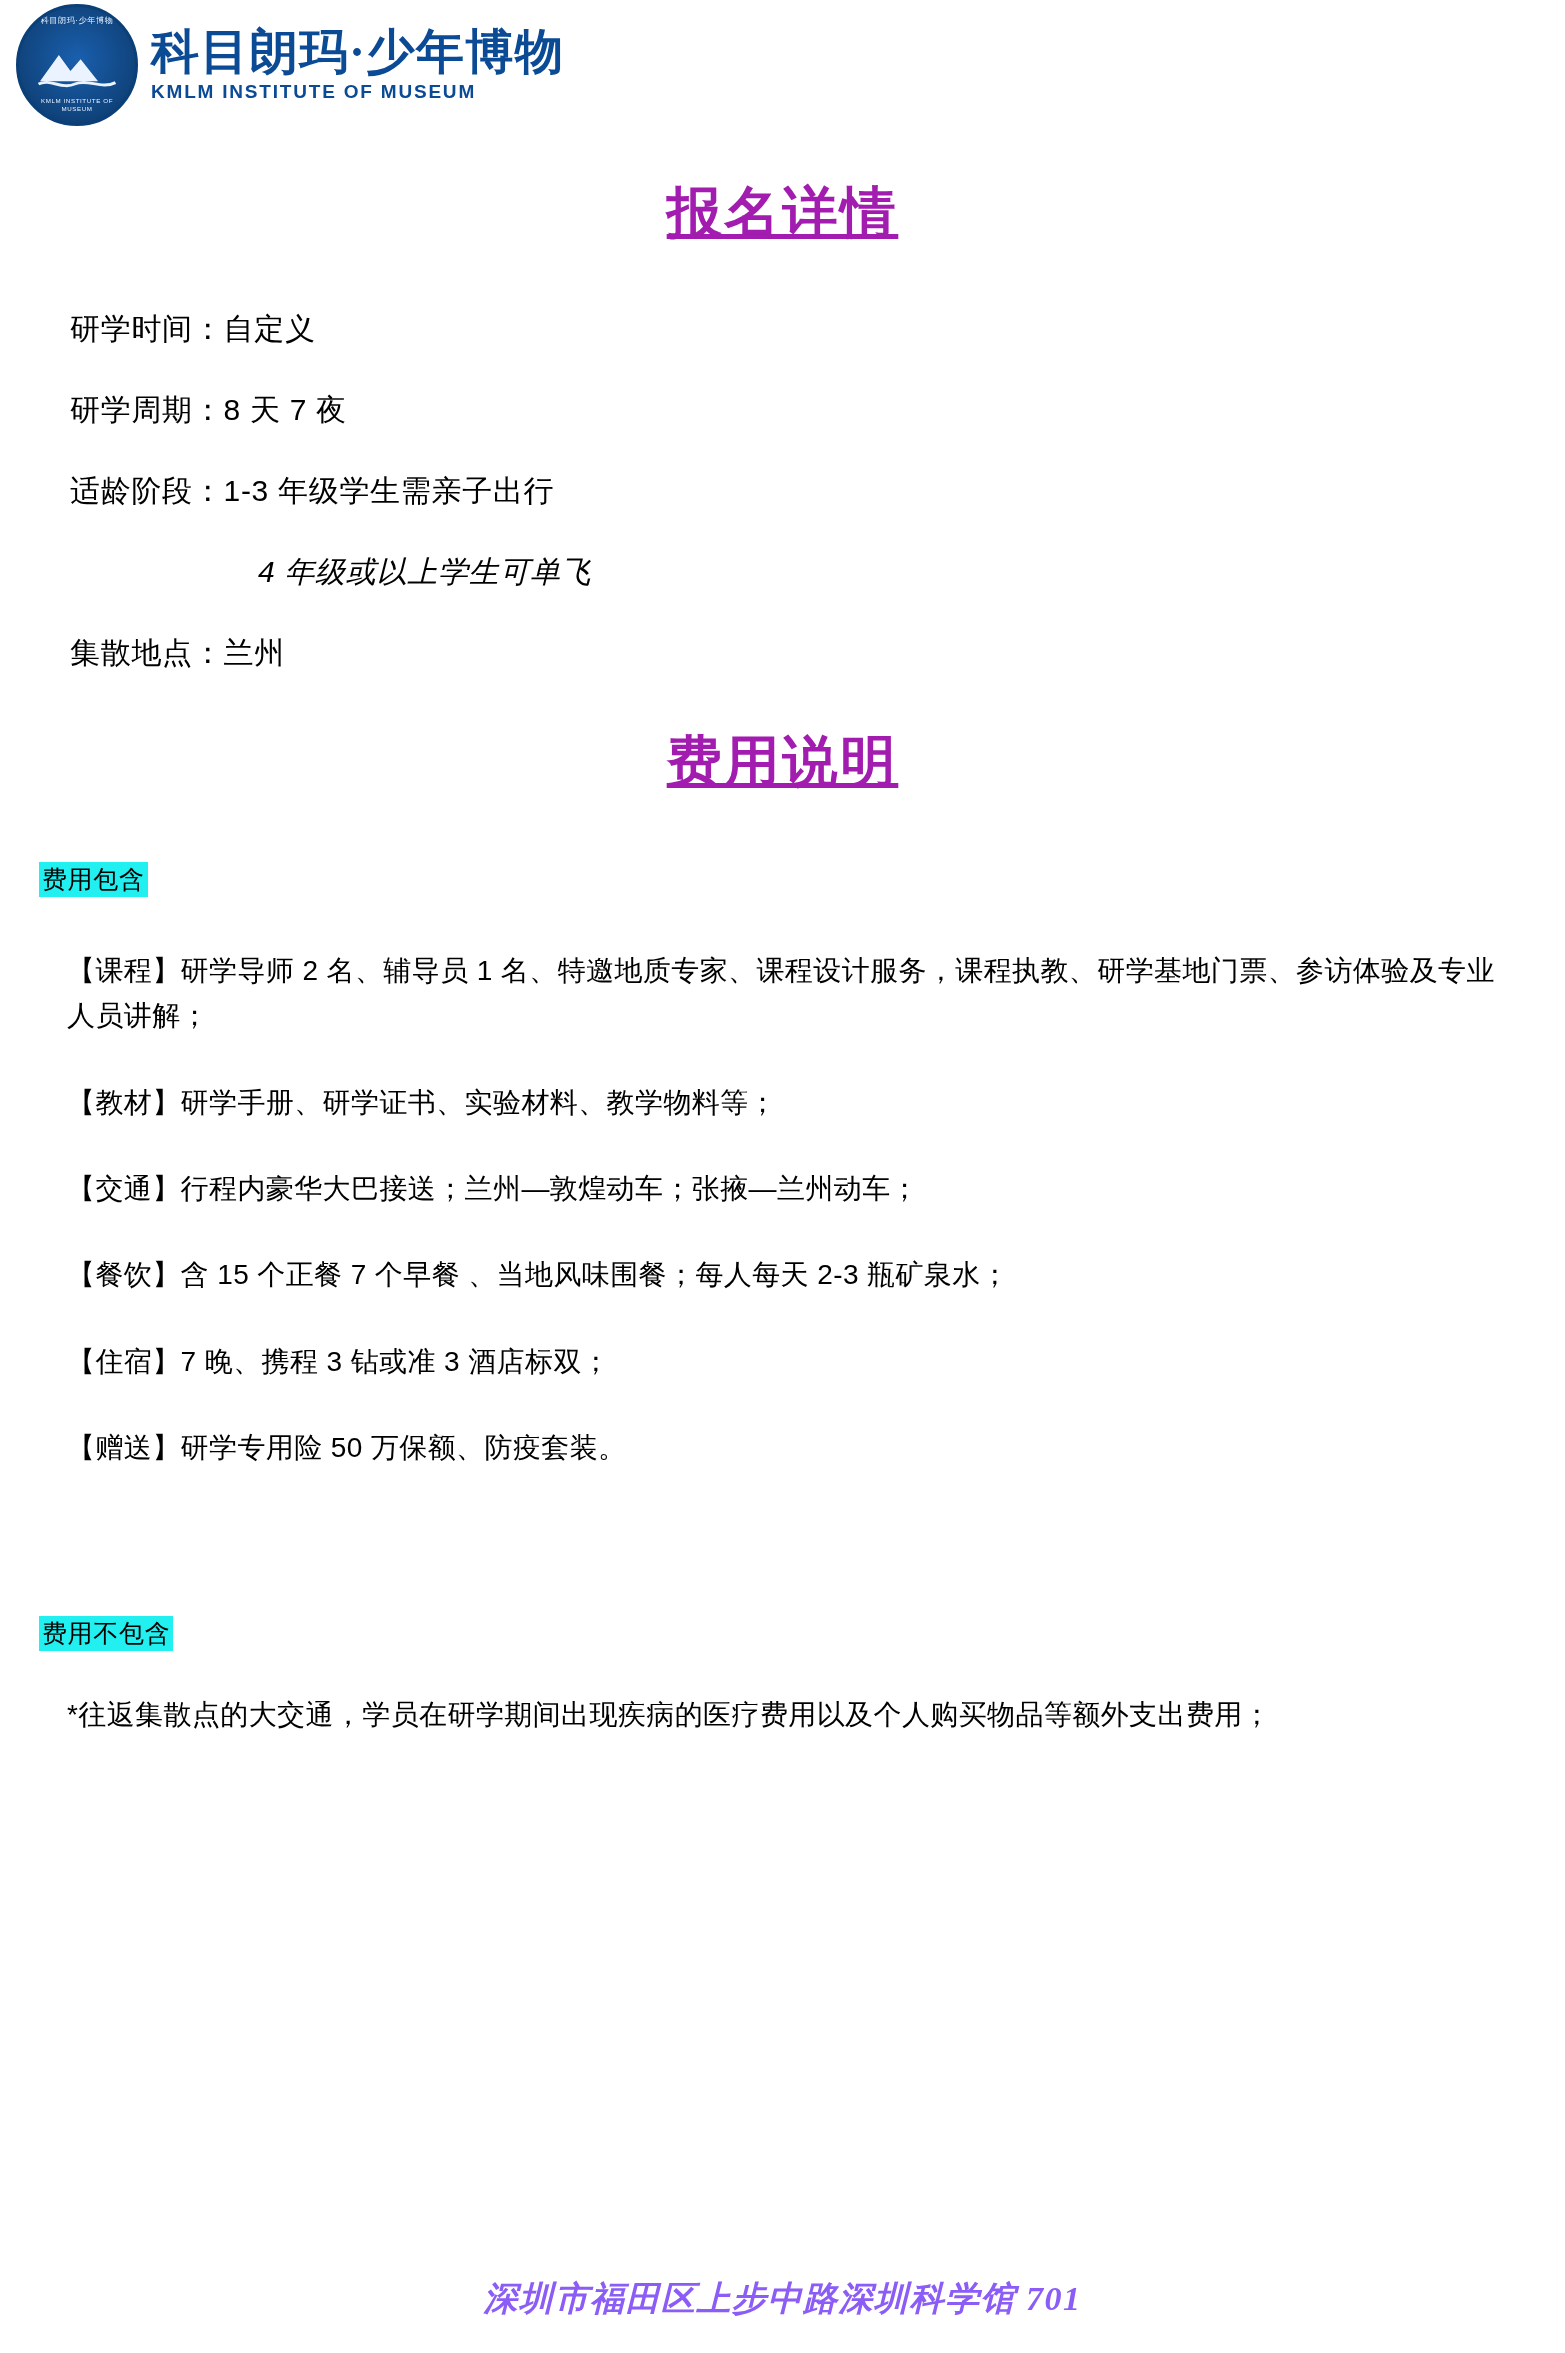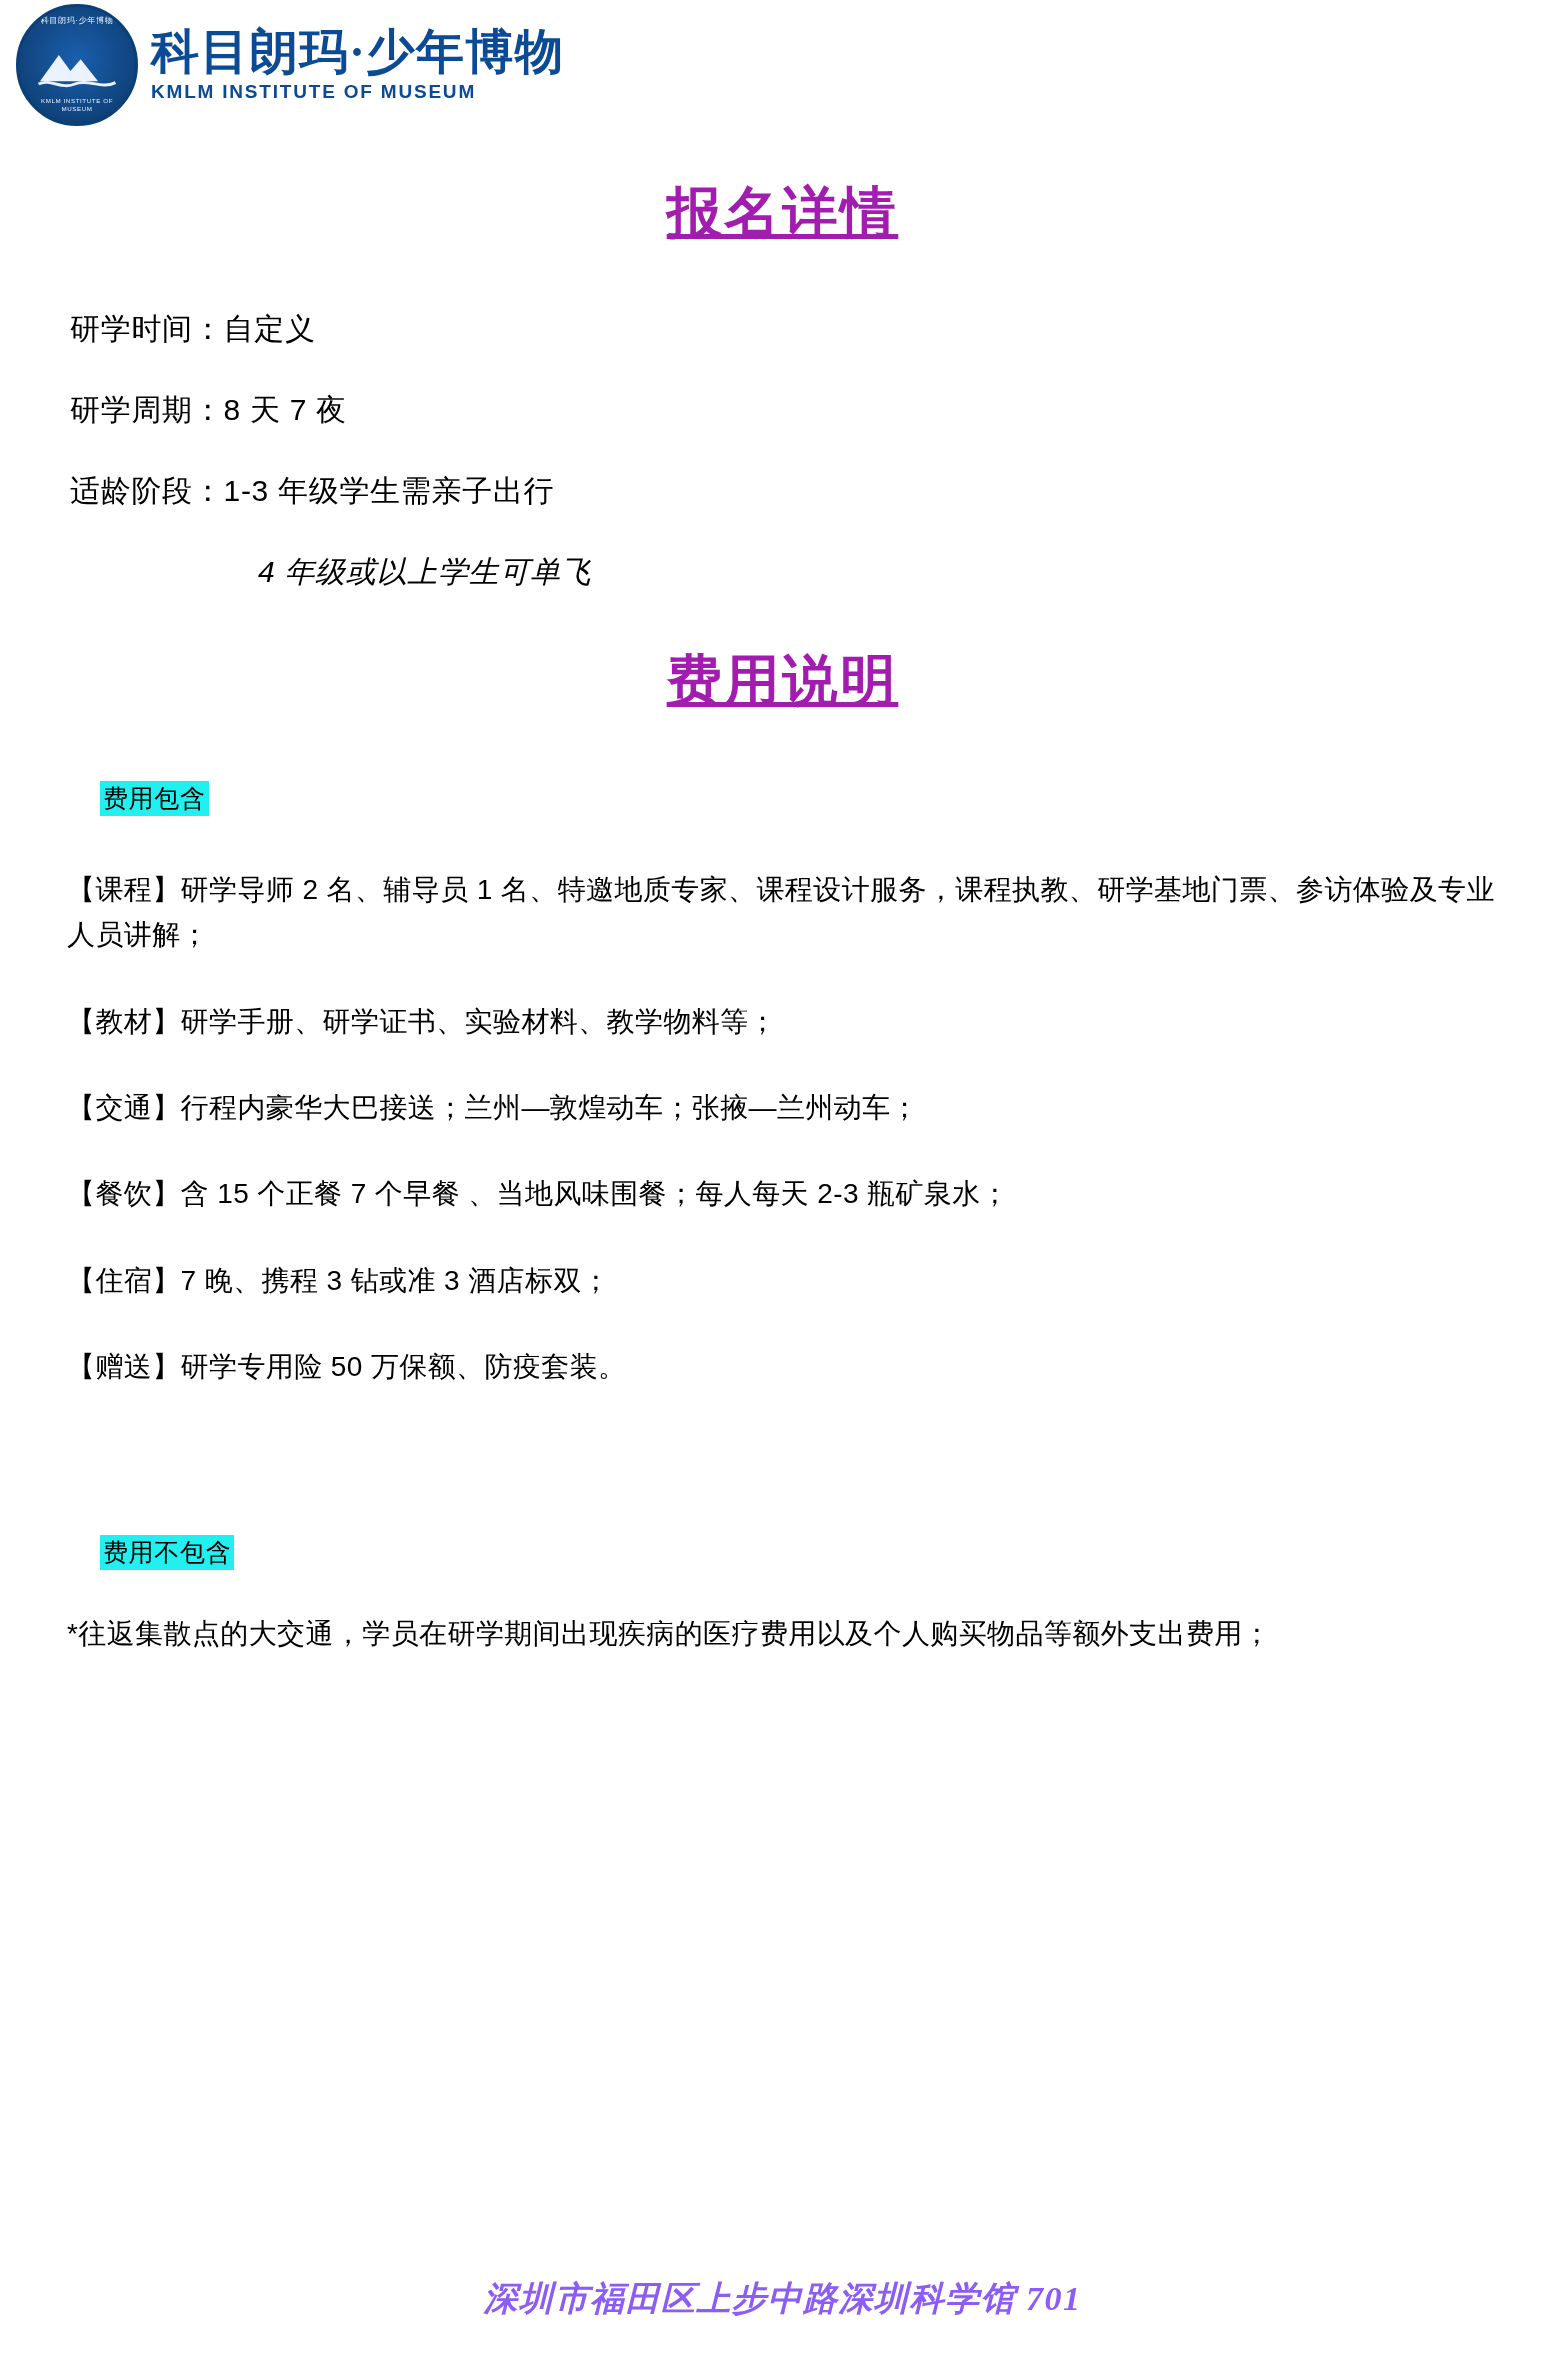--- a/index.html
+++ b/index.html
@@ -127,22 +127,21 @@
   .hl-label {
     display: inline-block;
     background: #22f0f0;
     color: #000;
     font-size: 25px;
     line-height: 1.25;
     padding: 1.5px 2.9px 2.2px 2.9px;
     letter-spacing: 0.7px;
   }
   .label-row {
-    padding-left: 61px;
-    margin-left: 39px;
+    padding-left: 39px;
   }
   .label-row.inc { margin-top: 63px; }
   .label-row.exc { margin-top: 146px; }
 
   .para {
     padding-left: 67px;
     padding-right: 44px;
     font-size: 28px;
     color: #000;
     line-height: 1.62;
@@ -191,20 +190,21 @@
 
   <div class="content">
 
     <h1 class="section-title title-baoming">报名详情</h1>
 
     <ul class="info-list">
       <li class="info-line first">研学时间：自定义</li>
       <li class="info-line">研学周期：8 天 7 夜</li>
       <li class="info-line">适龄阶段：1-3 年级学生需亲子出行</li>
       <li class="info-line indent">4 年级或以上学生可单飞</li>
+      <li class="info-line">集散地点：兰州</li>
     </ul>
 
     <h1 class="section-title title-feiyong">费用说明</h1>
 
     <div class="label-row inc">
       <span class="hl-label">费用包含</span>
     </div>
 
     <p class="para p-course">【课程】研学导师 2 名、辅导员 1 名、特邀地质专家、课程设计服务，课程执教、研学基地门票、参访体验及专业人员讲解；</p>
     <p class="para">【教材】研学手册、研学证书、实验材料、教学物料等；</p>

